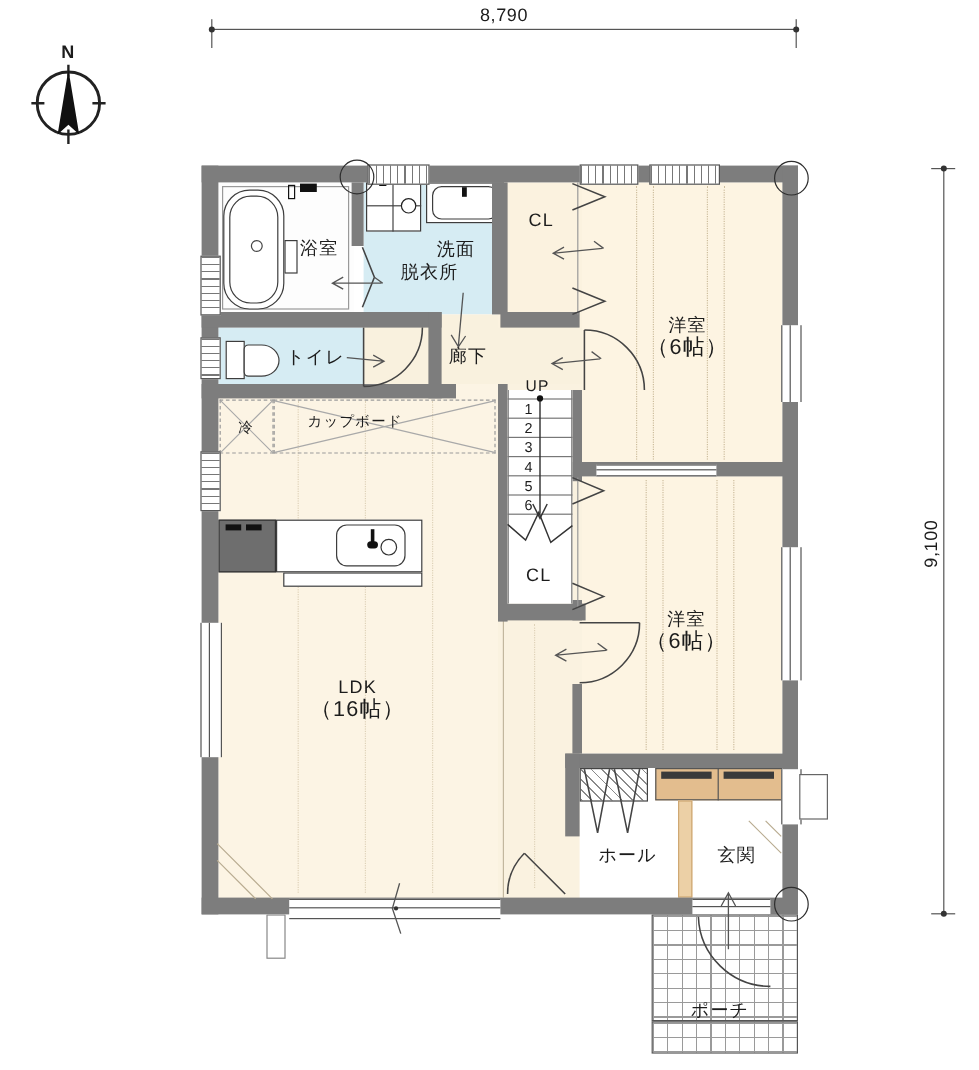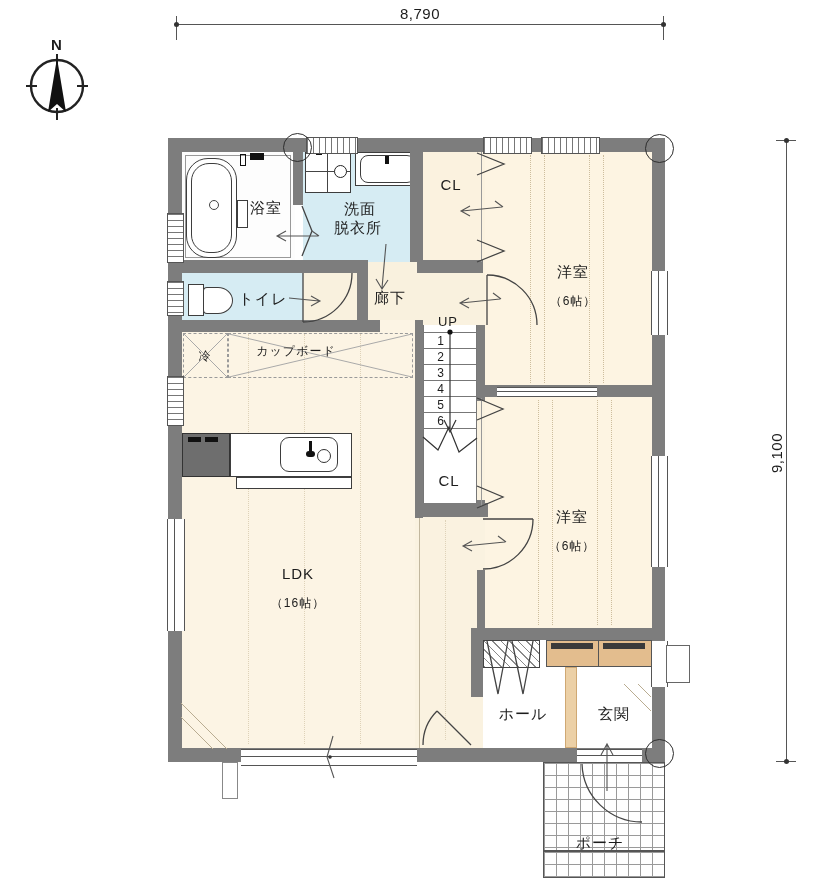--- a/index.html
+++ b/index.html
@@ -3,21 +3,21 @@
 <meta charset="utf-8">
 <style>
   html,body{margin:0;padding:0;background:#ffffff;}
   #plan{position:relative;width:816px;height:892px;background:#fff;overflow:hidden;
         font-family:"Liberation Sans","DejaVu Sans",sans-serif;color:#1c1c1c;}
   .abs{position:absolute;}
   .w{position:absolute;background:#7d7d7d;}
   .rm{position:absolute;}
   .lbl{position:absolute;white-space:nowrap;text-align:center;color:#1c1c1c;
        letter-spacing:1px;line-height:1;transform:translate(-50%,-50%);}
-  .f15{font-size:15px;} .f13{font-size:12px;margin-top:12px;} .f12{font-size:12px;}
+  .f15{font-size:15px;} .f13{font-size:18px;} .f12{font-size:12px;}
   .win{position:absolute;background:#fff;border-top:1.4px solid #555;border-bottom:1.4px solid #555;}
   .winv{position:absolute;background:#fff;border-left:1.4px solid #555;border-right:1.4px solid #555;}
   .winh{position:absolute;background:#fff;border:1px solid #555;
         background-image:repeating-linear-gradient(90deg,#777 0 1px,transparent 1px 6px);}
   .winhv{position:absolute;background:#fff;border:1px solid #555;
         background-image:repeating-linear-gradient(180deg,#777 0 1px,transparent 1px 6px);}
   .midh{position:absolute;height:1px;background:#555;}
   .midv{position:absolute;width:1px;background:#555;}
   .vd{position:absolute;width:0;border-left:1px dotted #cdbd9d;}
   .fx{position:absolute;background:#fff;border:1.3px solid #3d3d3d;box-sizing:border-box;}
@@ -249,21 +249,21 @@
   <div class="lbl" style="left:420px;top:13px;font-size:15px;letter-spacing:0.5px;">8,790</div>
 
   <div class="dim" style="left:786px;top:140px;width:1px;height:622px;"></div>
   <div class="dim" style="left:776px;top:140px;width:20px;height:1px;"></div>
   <div class="dim" style="left:776px;top:761px;width:20px;height:1px;"></div>
   <div class="dot" style="left:784px;top:138px;"></div>
   <div class="dot" style="left:784px;top:759px;"></div>
   <div class="lbl" style="left:776px;top:453px;font-size:15px;letter-spacing:0.5px;transform:translate(-50%,-50%) rotate(-90deg);">9,100</div>
 
   <div class="lbl f15" style="left:266px;top:207px;">浴室</div>
-  <div class="lbl f15" style="left:360px;top:208px;">洗面</div>
+  <div class="lbl f15" style="left:380px;top:208px;">洗面</div>
   <div class="lbl f15" style="left:358px;top:227px;">脱衣所</div>
   <div class="lbl f15" style="left:263px;top:298px;">トイレ</div>
   <div class="lbl f15" style="left:390px;top:297px;">廊下</div>
   <div class="lbl f15" style="left:451px;top:184px;">CL</div>
   <div class="lbl f15" style="left:573px;top:271px;">洋室</div>
   <div class="lbl f13" style="left:573px;top:289px;">（6帖）</div>
   <div class="lbl f15" style="left:449px;top:480px;">CL</div>
   <div class="lbl f15" style="left:572px;top:516px;">洋室</div>
   <div class="lbl f13" style="left:572px;top:534px;">（6帖）</div>
   <div class="lbl f15" style="left:298px;top:573px;">LDK</div>

